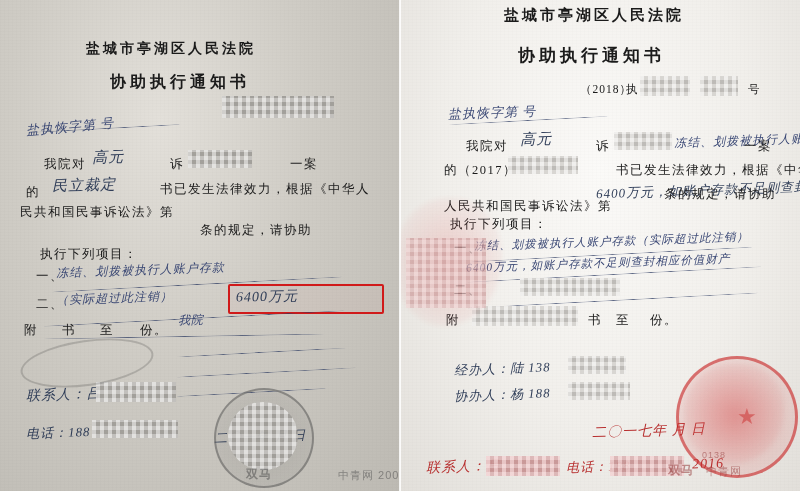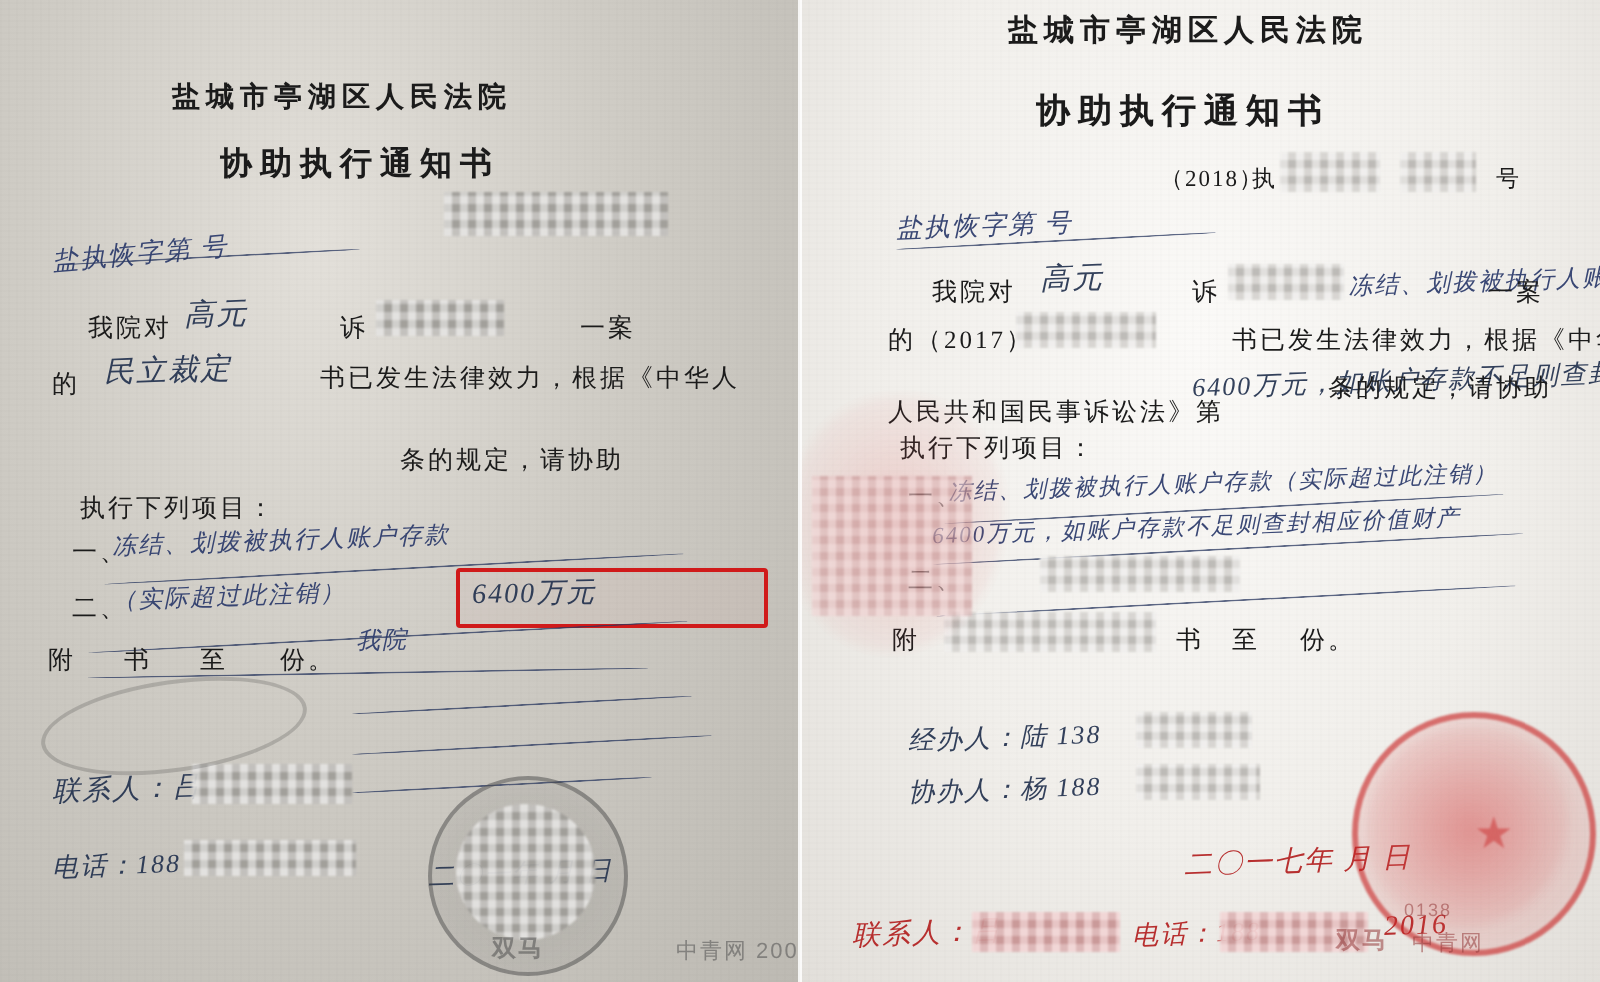--- a/index.html
+++ b/index.html
@@ -212,20 +212,21 @@
     <div class="ptext body-line" style="left:44px; top:156px;">我院对</div>
     <div class="hand ink-dark" style="left:92px; top:148px; font-size:15px;">高元</div>
     <div class="ptext body-line" style="left:170px; top:156px;">诉</div>
     <div class="mosaic" style="left:188px; top:150px; width:64px; height:18px;"></div>
     <div class="ptext body-line" style="left:290px; top:156px;">一案</div>
 
     <div class="ptext body-line" style="left:26px; top:184px;">的</div>
     <div class="hand ink-dark" style="left:52px; top:176px; font-size:15px;">民立裁定</div>
     <div class="ptext body-line" style="left:160px; top:181px;">书已发生法律效力，根据《中华人</div>
 
+    <div class="ptext body-line" style="left:20px; top:204px;">民共和国民事诉讼法》第</div>
     <div class="ptext body-line" style="left:200px; top:222px;">条的规定，请协助</div>
 
     <div class="ptext body-line" style="left:40px; top:246px;">执行下列项目：</div>
 
     <div class="ptext body-line" style="left:36px; top:268px;">一、</div>
     <div class="hand" style="left:56px; top:262px; font-size:12px;">冻结、划拨被执行人账户存款</div>
     <div class="scrawl" style="left:52px; top:284px; width:290px;"></div>
 
     <div class="ptext body-line" style="left:36px; top:296px;">二、</div>
     <div class="hand" style="left:56px; top:290px; font-size:12px;">（实际超过此注销）</div>

